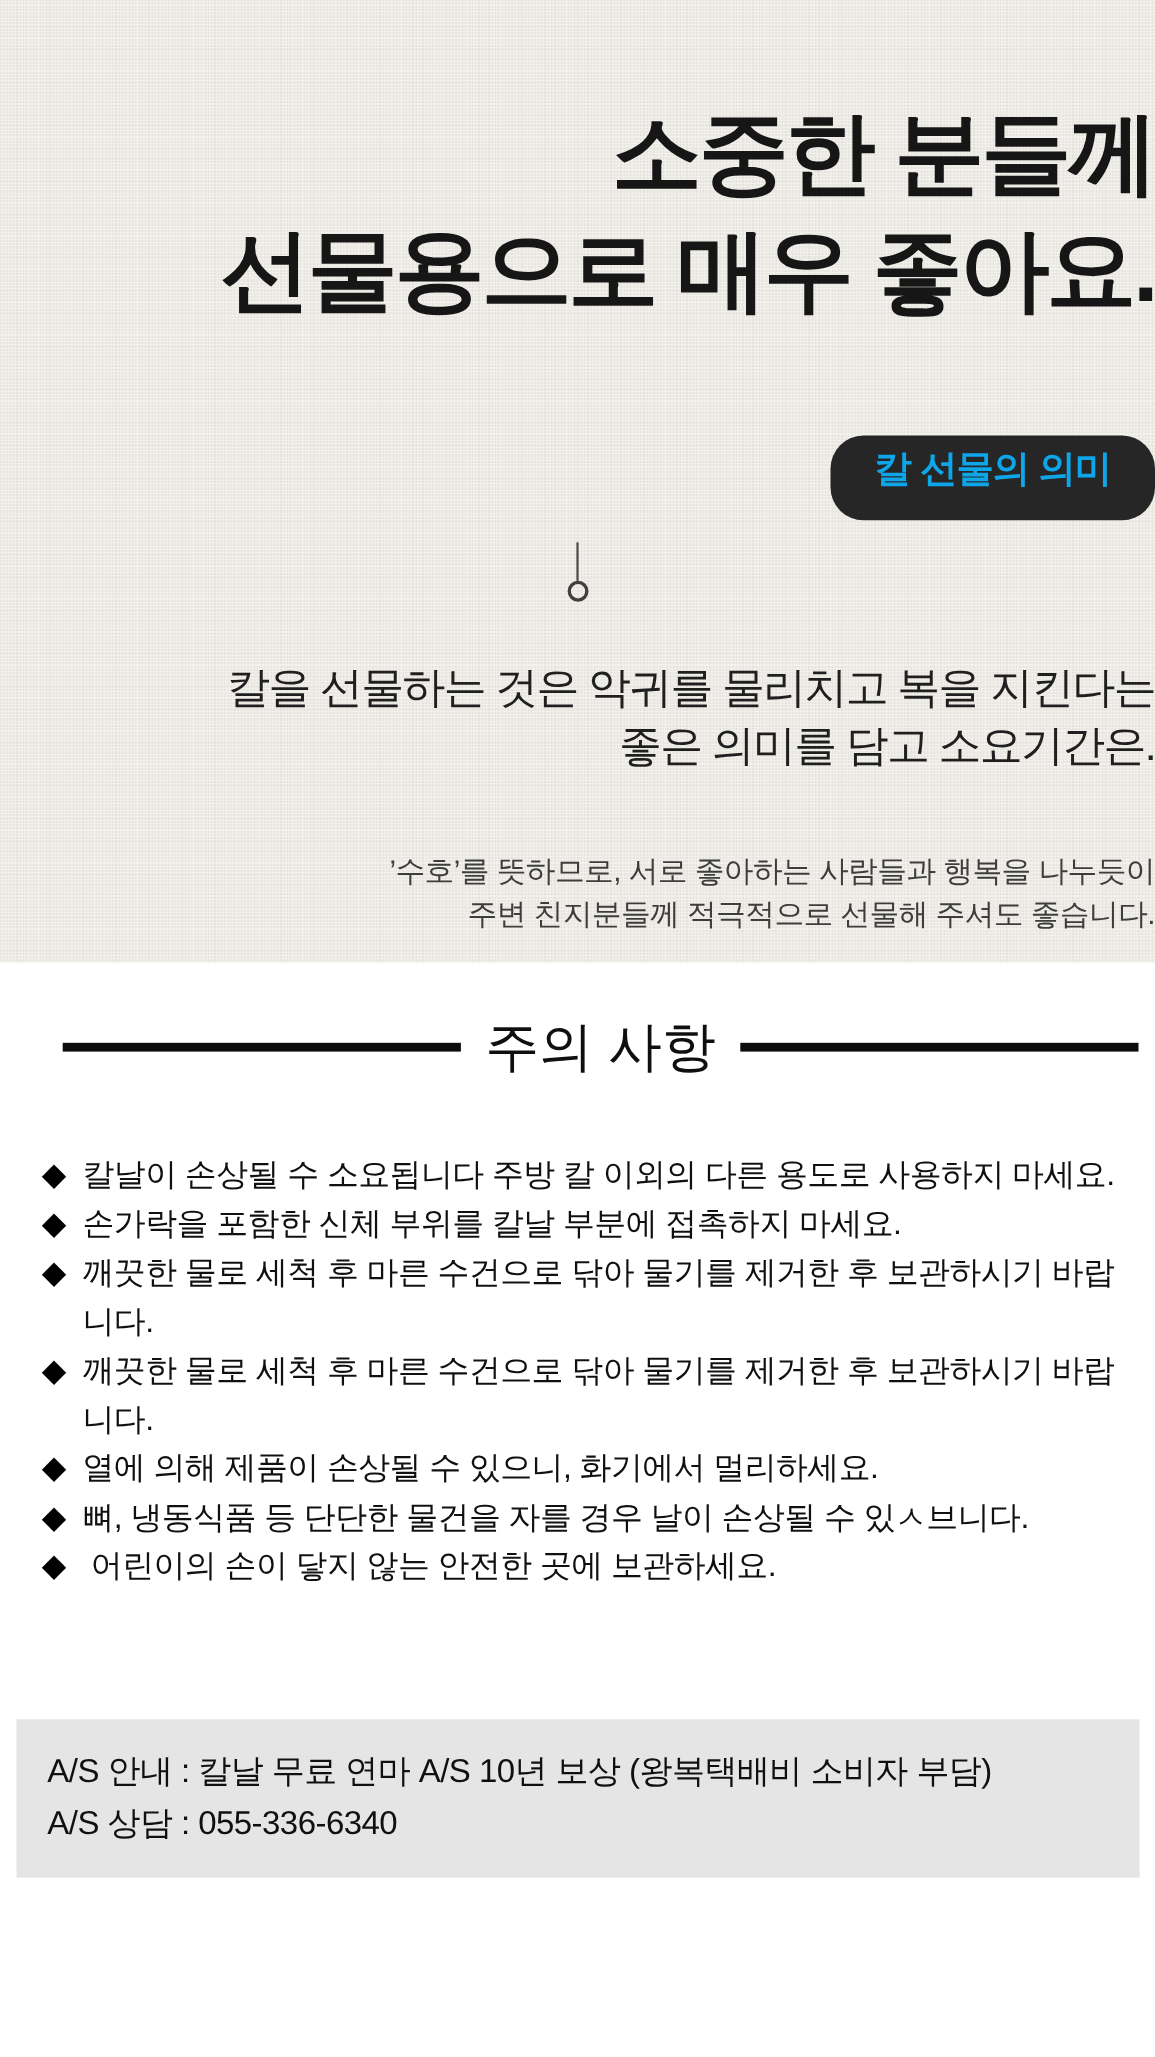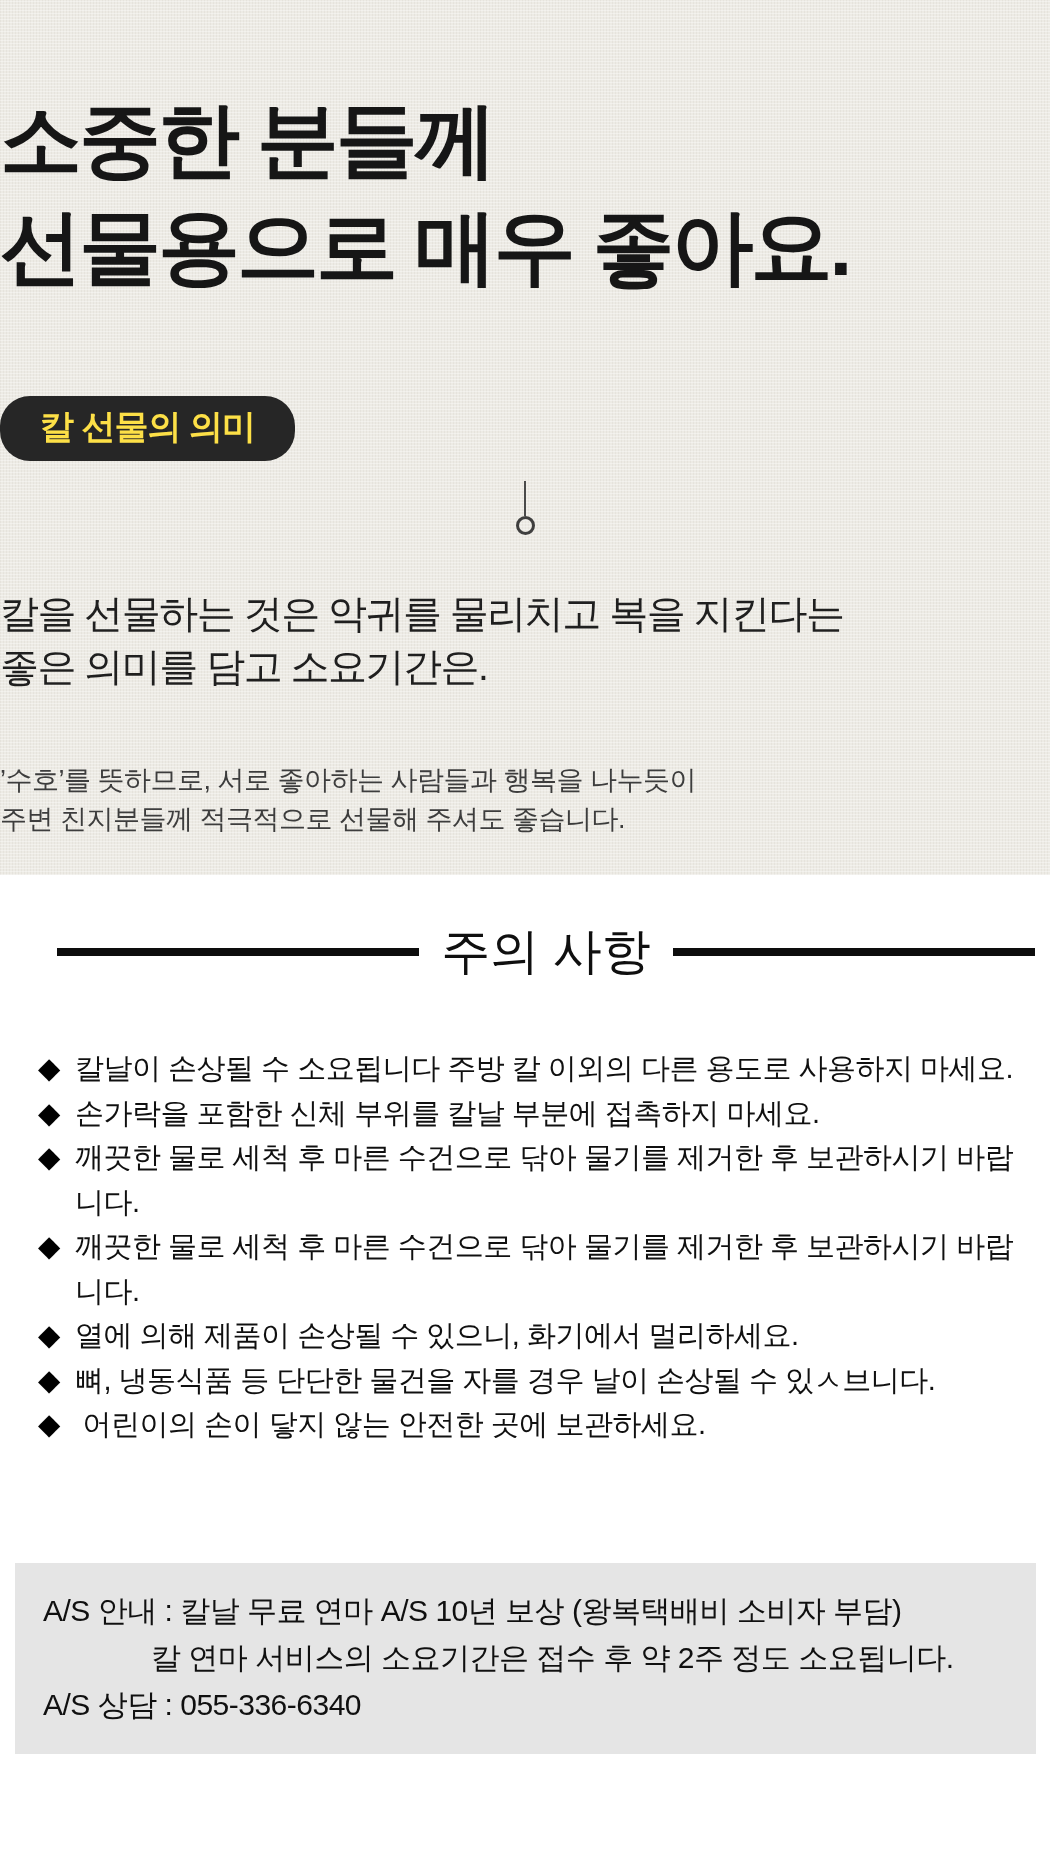--- a/index.html
+++ b/index.html
@@ -13,42 +13,42 @@
   }
   .page { width: 1050px; height: 1870px; position: relative; }
 
   
   .hero {
     height: 875px;
     background-color: #edebe5;
     background-image:
       repeating-linear-gradient(0deg, rgba(255,255,255,0.35) 0 1px, rgba(0,0,0,0) 1px 3px),
       repeating-linear-gradient(90deg, rgba(185,180,168,0.14) 0 1px, rgba(0,0,0,0) 1px 3px);
-    text-align: left;
+    text-align: right;
     overflow: hidden;
   }
   .hero-title {
     margin: 0;
     padding-top: 86px;
     font-size: 82px;
     font-weight: 900;
     line-height: 107px;
     letter-spacing: -3px;
     color: #161616;
   }
   .gift-badge {
     display: inline-block;
     margin-top: 96px;
     background: #262626;
-    color: #fde047;
+    color: #0ea5e9;
     font-size: 34px;
     font-weight: 800;
     letter-spacing: -1px;
     line-height: 1;
-    padding: 13px 40px 18px;
+    padding: 13px 40px 30px;
     border-radius: 30px;
   }
   .connector-line {
     width: 2px;
     height: 35px;
     background: #4a4a4a;
     margin: 20px auto 0;
   }
   .connector-ring {
     width: 13px;
@@ -192,18 +192,17 @@
         <span>뼈, 냉동식품 등 단단한 물건을 자를 경우 날이 손상될 수 있ㅅ브니다.</span>
       </li>
       <li>
         <span class="diamond">◆</span>
         <span>&nbsp;어린이의 손이 닿지 않는 안전한 곳에 보관하세요.</span>
       </li>
     </ul>
 
     <div class="as-box">
       <div>A/S 안내 : 칼날 무료 연마 A/S 10년 보상 (왕복택배비 소비자 부담)</div>
-      <div class="indent">칼 연마 서비스의 소요기간은 접수 후 약 2주 정도 소요됩니다.</div>
       <div>A/S 상담 : 055-336-6340</div>
     </div>
   </section>
 
 </div>
 
 </body></html>

